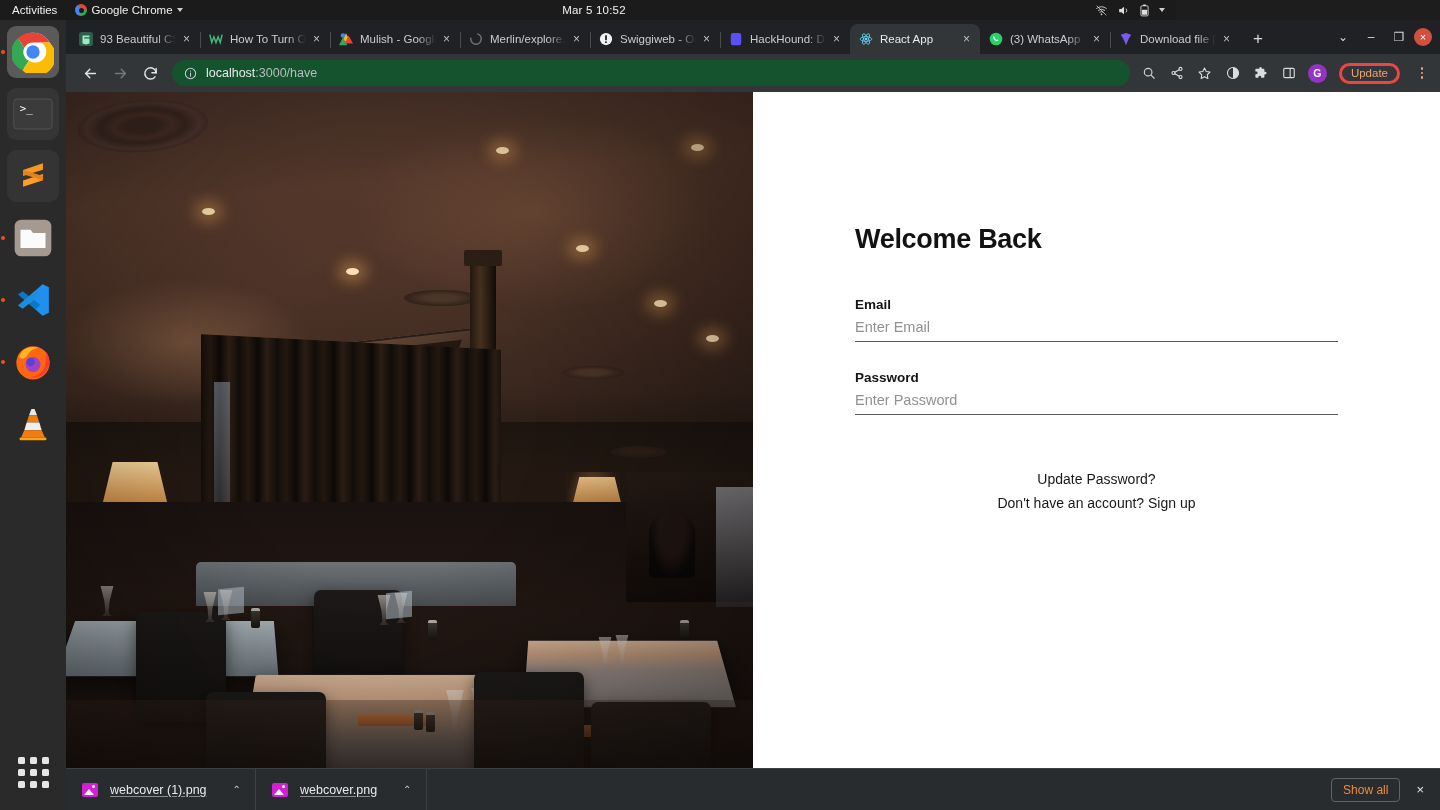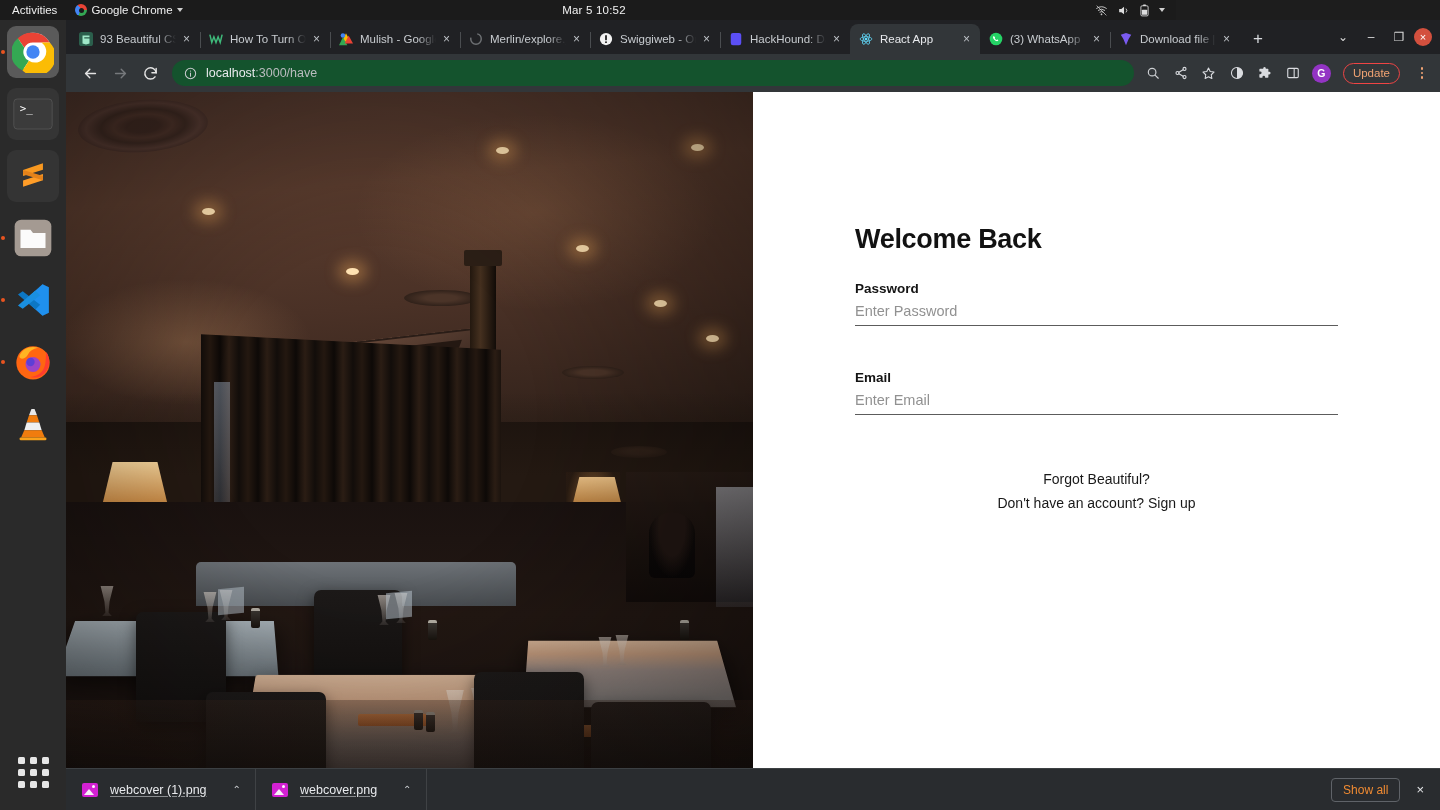--- a/index.html
+++ b/index.html
@@ -155,21 +155,21 @@
   .url-host { color: #e8eaed; }
   .url-path { color: #b9bcbf; }
   .tb-icons { display: flex; align-items: center; gap: 10px; padding-right: 2px; }
   .tb-ic { width: 18px; height: 18px; display: flex; align-items: center; justify-content: center; color: #dadce0; cursor: pointer; }
   .profile-av {
     width: 19px; height: 19px; border-radius: 50%; background: #9334c4;
     color: #fff; font-size: 10.5px; display: flex; align-items: center; justify-content: center;
     font-weight: bold; cursor: pointer;
   }
   .update-btn {
-    height: 21px; padding: 0 9px; border: 1px solid #ef4444; border-radius: 11px;
+    height: 21px; padding: 0 9px; border: 3px solid #ef4444; border-radius: 11px;
     color: #f0a373; font-size: 11.5px; display: flex; align-items: center;
     cursor: pointer; margin-left: 2px;
   }
   .kebab { width: 16px; display: flex; flex-direction: column; align-items: center; gap: 2px; cursor: pointer; margin-left: 4px;}
   .kebab i { width: 2.5px; height: 2.5px; border-radius: 50%; background: #f0a373; display: block; }
 
   
   .viewport { flex: 1 1 auto; display: flex; background: #fff; position: relative; overflow: hidden; }
 
   
@@ -779,33 +779,33 @@
         <div class="chair ch1"></div>
 
         <div class="floor"></div>
         <div class="vignette"></div>
       </div>
 
       <div class="login-pane">
         <div class="login-box">
           <div class="welcome">Welcome Back</div>
 
+          <div class="field f-email">
+            <div class="field-label">Email</div>
+            <input class="field-input" type="email" placeholder="Enter Email" style="">
+          </div>
+
           <div class="field f-pass">
             <div class="field-label">Password</div>
             <input class="field-input" type="password" placeholder="Enter Password" style="">
           </div>
 
-          <div class="field f-email">
-            <div class="field-label">Email</div>
-            <input class="field-input" type="email" placeholder="Enter Email" style="">
-          </div>
-
 
           <div class="links">
-            <a>Forgot Beautiful?</a>
+            <a>Update Password?</a>
             <a>Don't have an account? Sign up</a>
           </div>
         </div>
       </div>
     </div>
   </div>
 
   <div class="shelf">
     <div class="dl-item">
       <span class="dl-ico"></span>

